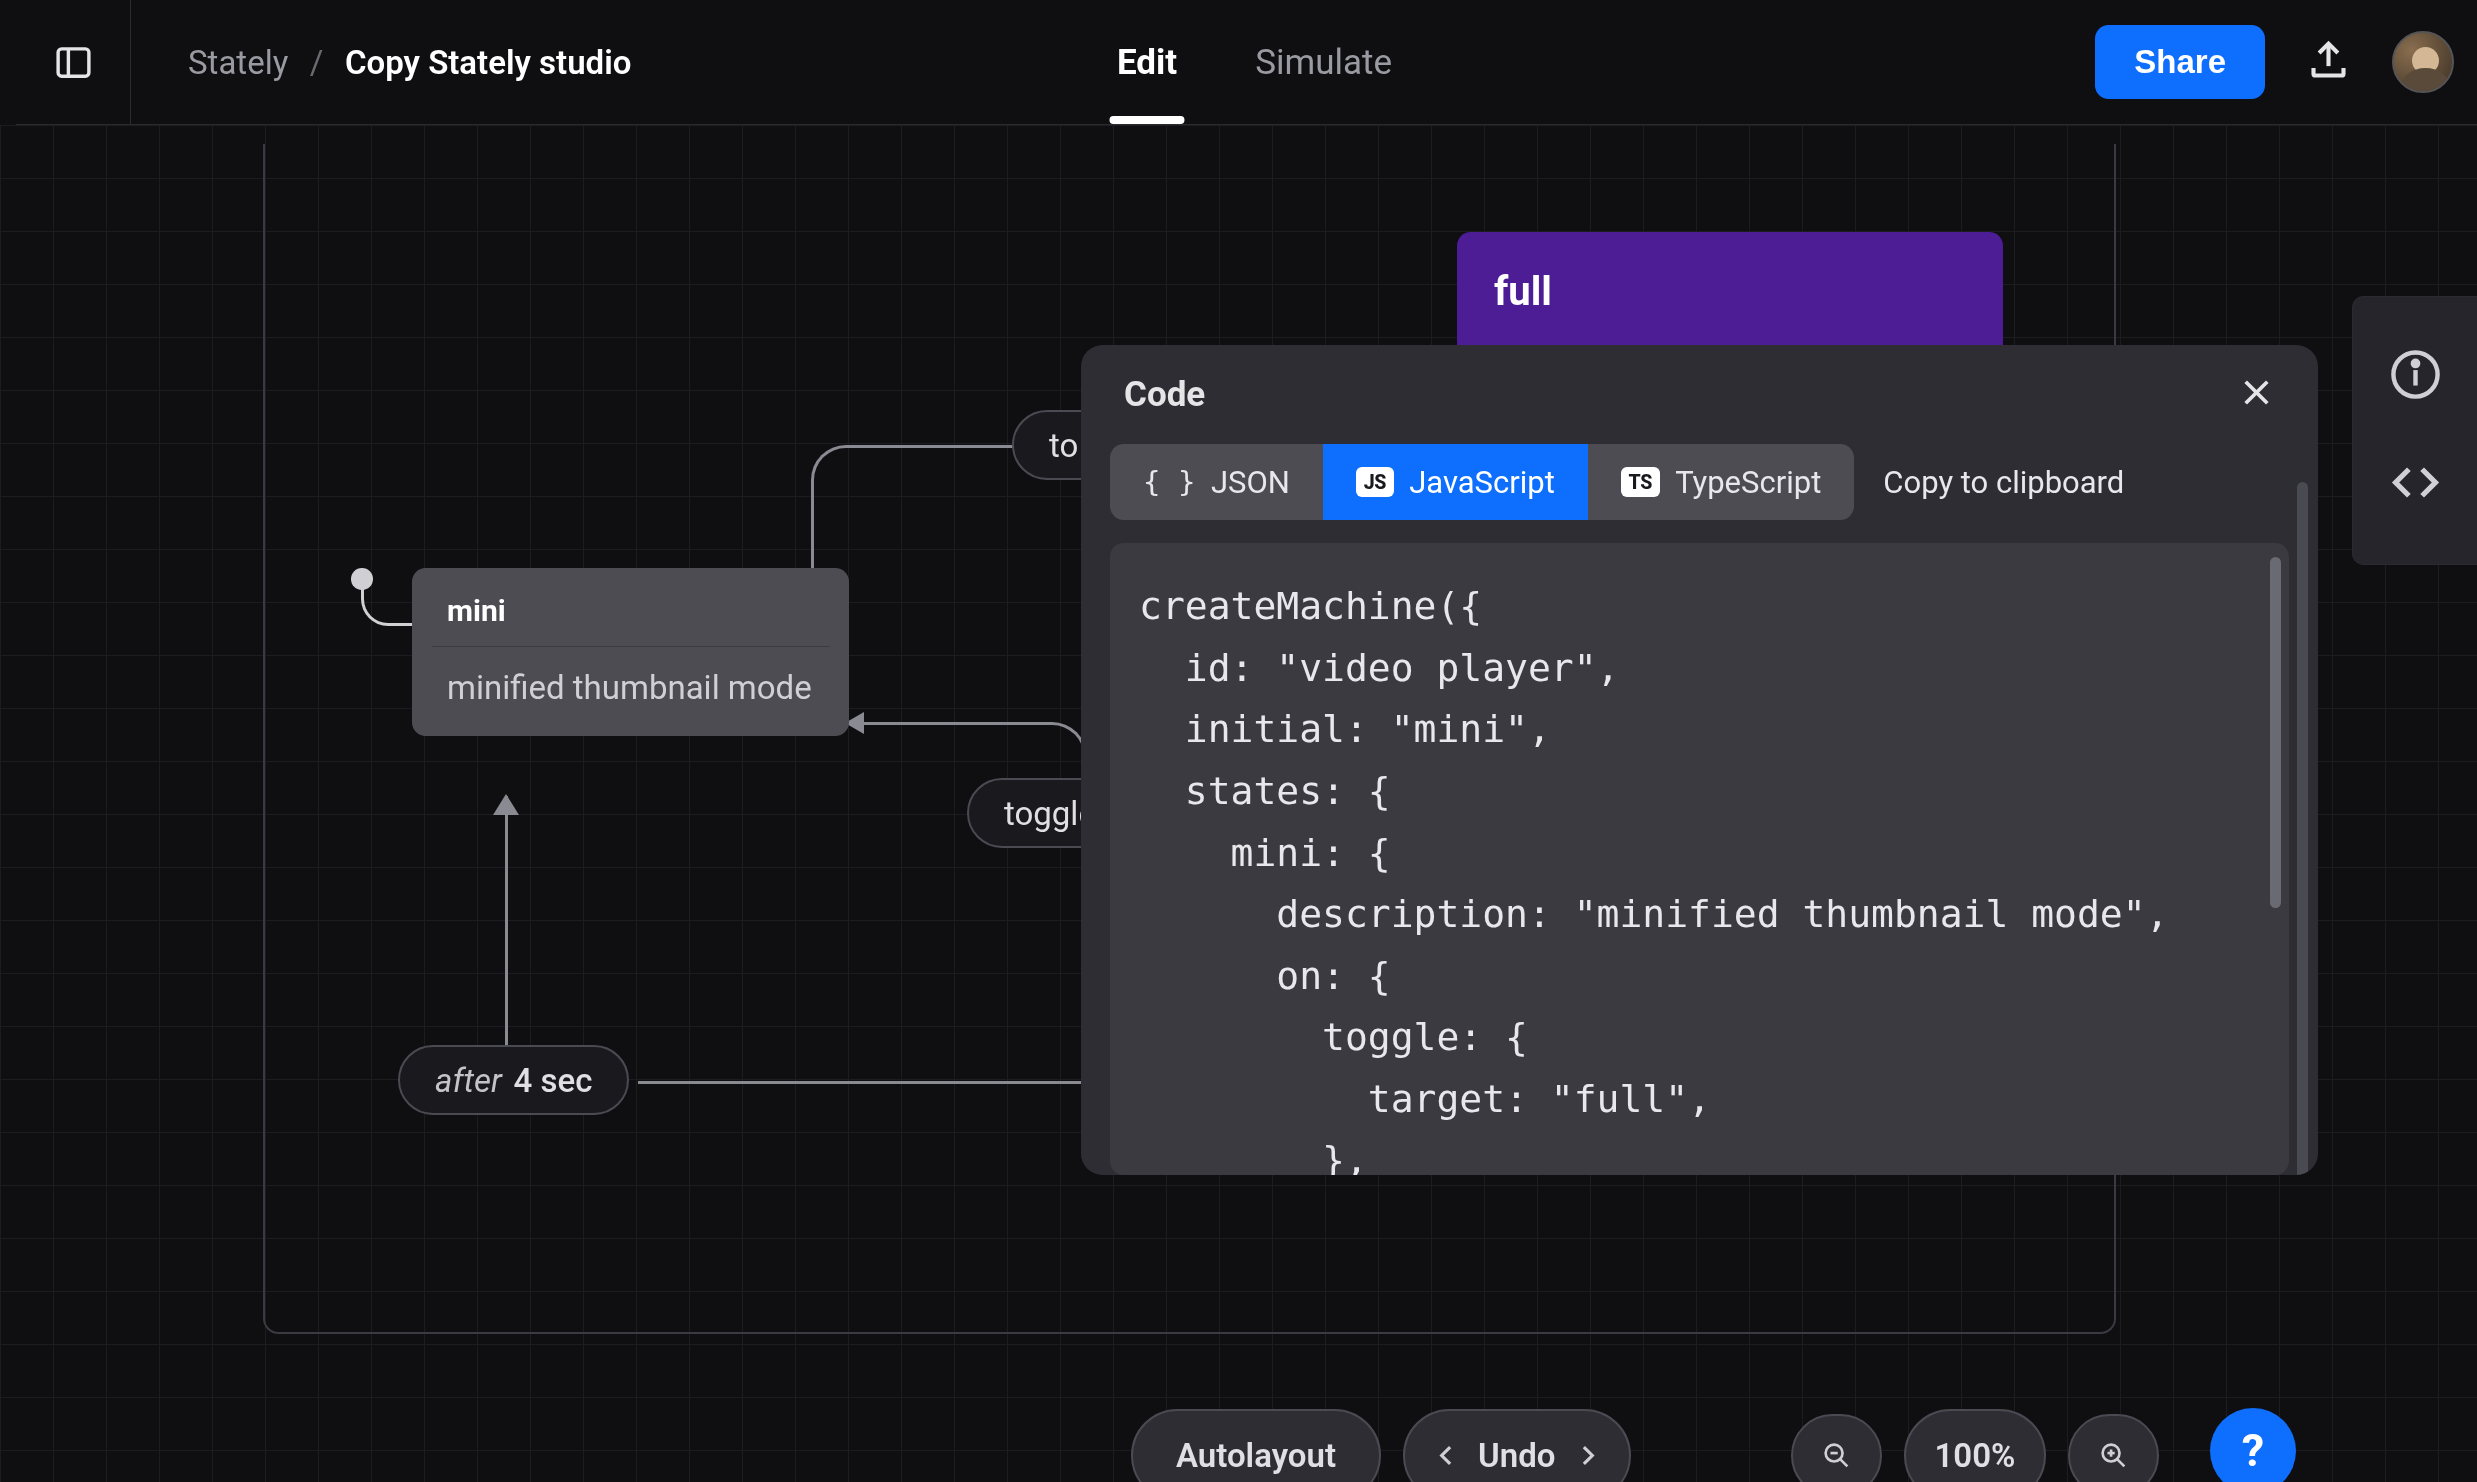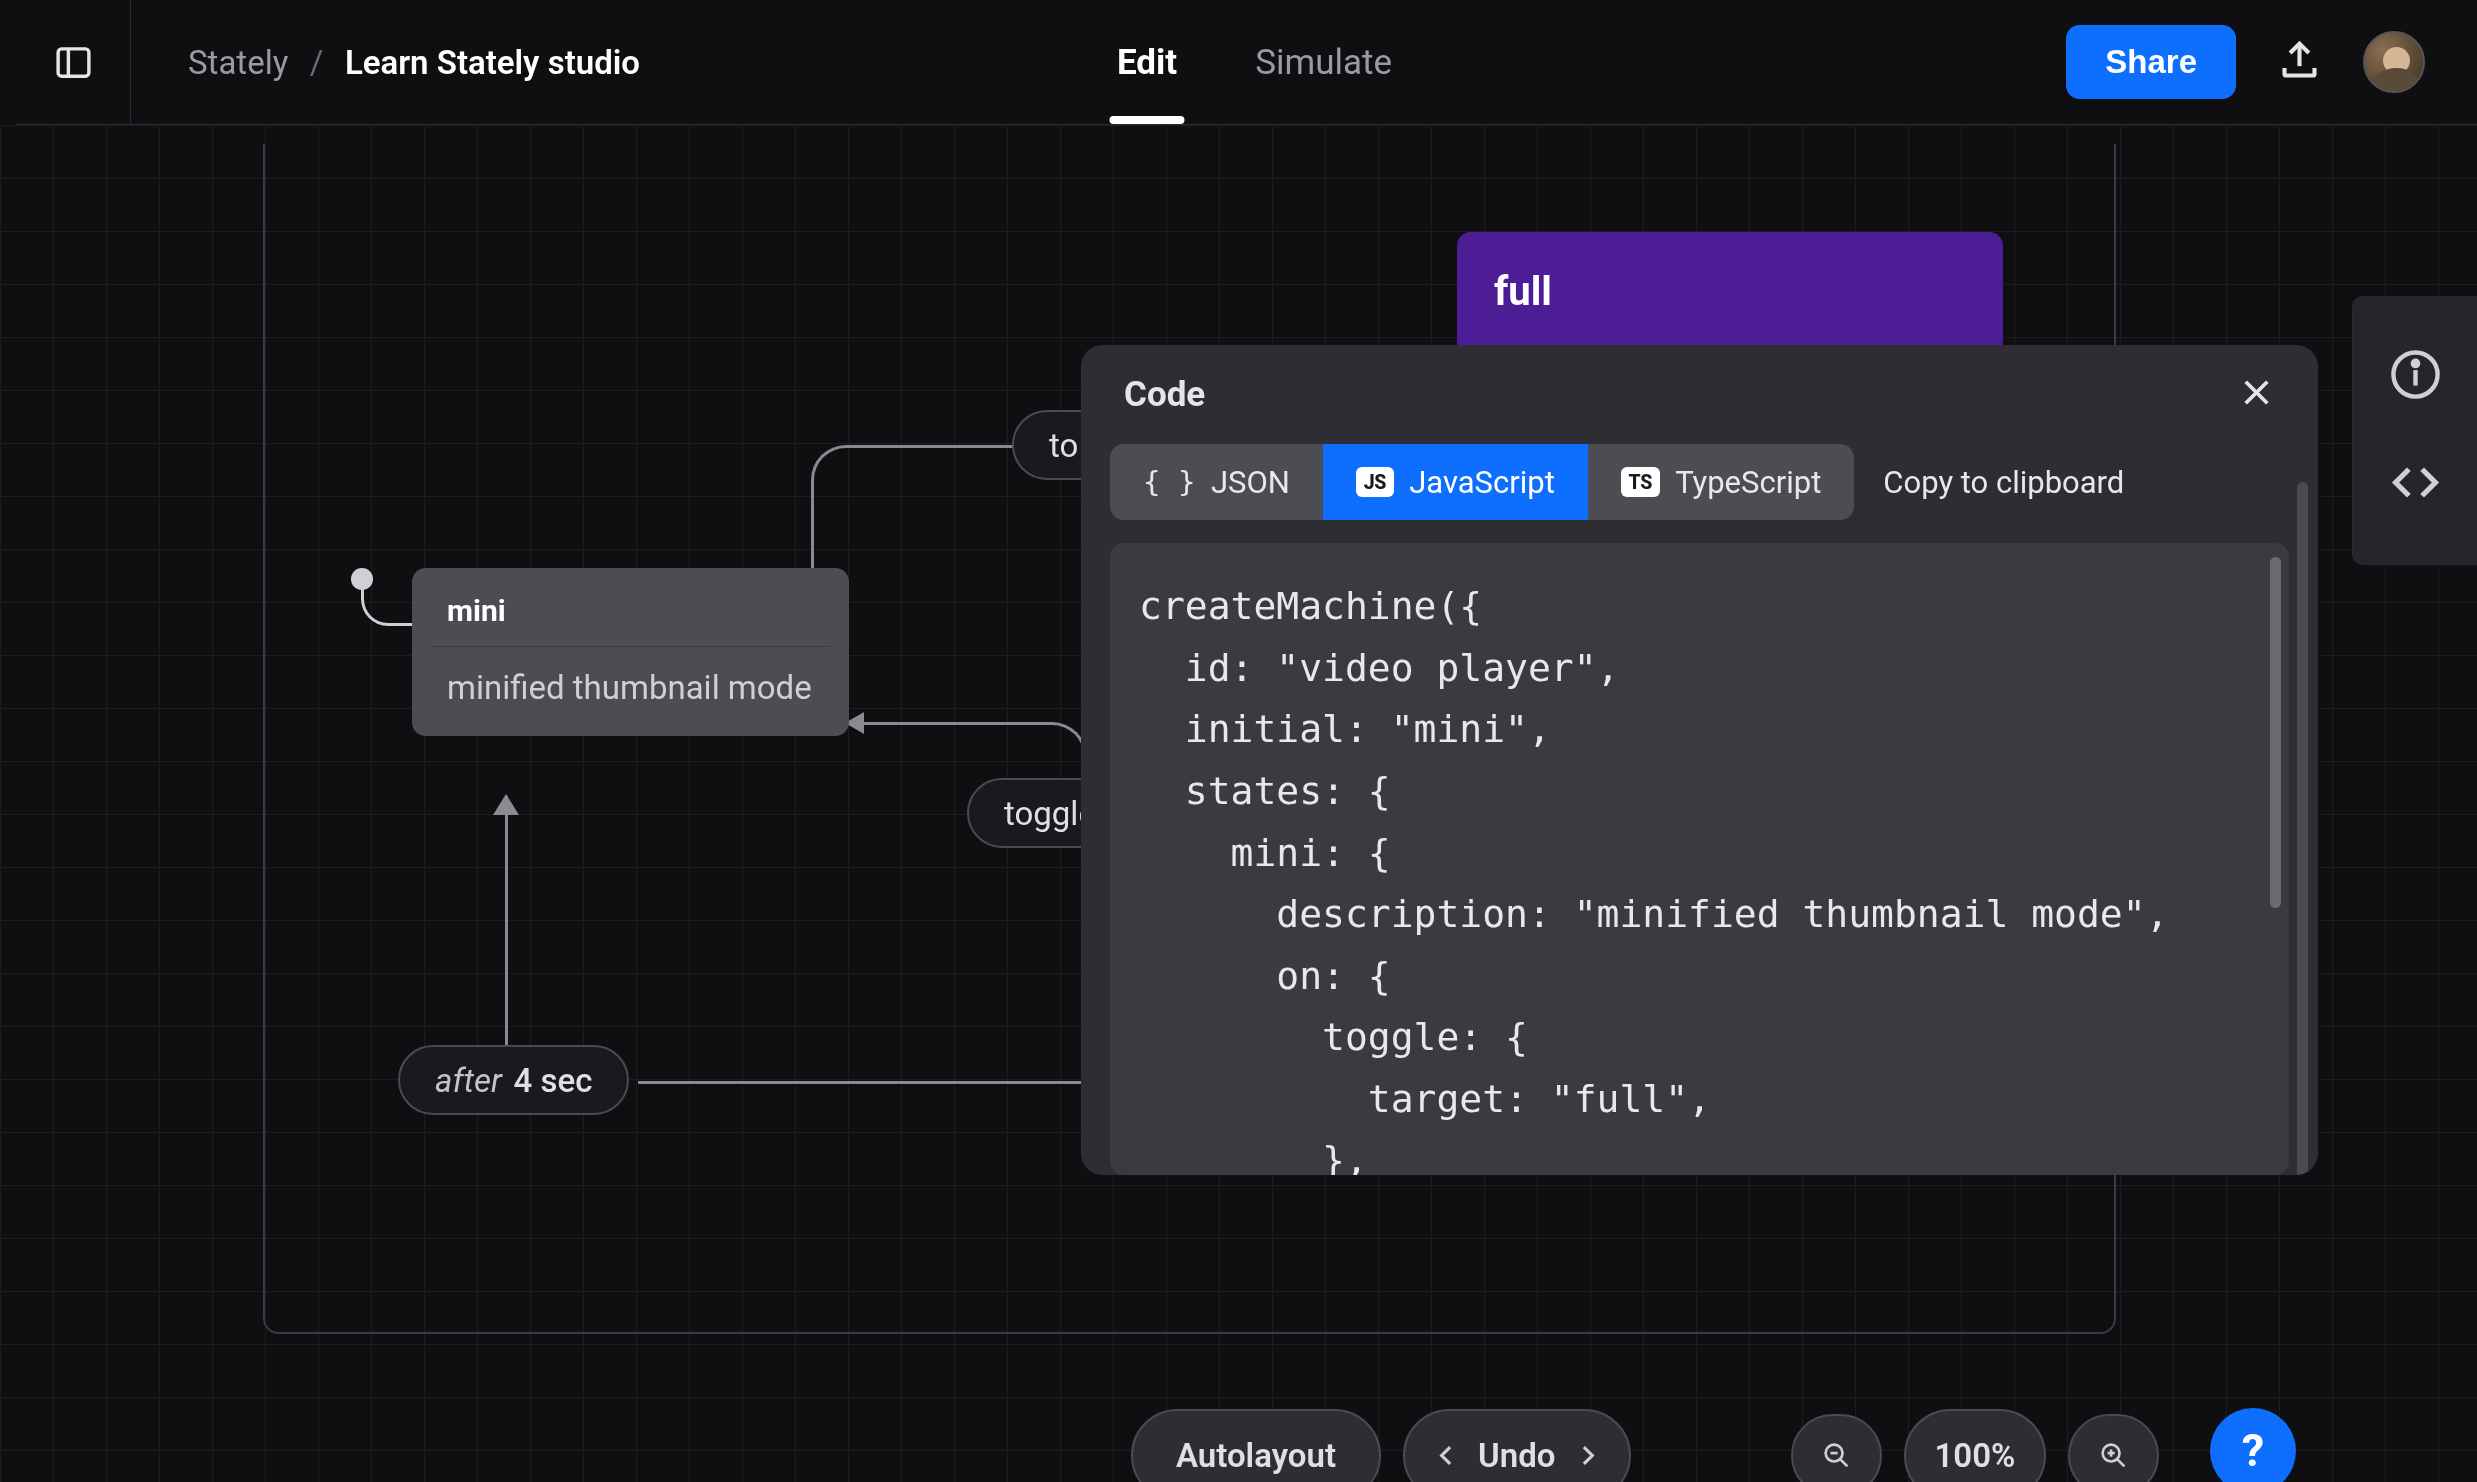--- a/index.html
+++ b/index.html
@@ -78,21 +78,21 @@
   left: -7.8px; right: -7.8px;
   height: 7.8px;
   background: #fff;
   border-radius: 3.9px;
 }
 .topbar-right {
   margin-left: auto;
   display: flex;
   align-items: center;
   gap: 41px;
-  padding-right: 52px;
+  padding-right: 23px;
 }
 .share-btn {
   background: #0e6fff;
   color: #fff;
   font-size: 33px;
   font-weight: 600;
   padding: 17.6px 39px;
   border-radius: 13.7px;
   border: none;
 }
@@ -455,21 +455,21 @@
 <div class="topbar">
   <div class="sidebar-toggle">
     <svg viewBox="0 0 24 24" fill="none" stroke="#e5e5e7" stroke-width="2">
       <rect x="3" y="4" width="18" height="16" rx="2"></rect>
           <line x1="9" y1="4" x2="9" y2="20"></line>
     </svg>
   </div>
   <div class="breadcrumb">
     <span class="org">Stately</span>
     <span class="sep">/</span>
-    <span class="proj">Learn Stately studio</span>
+    <span class="proj">Copy Stately studio</span>
   </div>
   <div class="mode-tabs">
     <div class="mode-tab active">Edit</div>
     <div class="mode-tab">Simulate</div>
   </div>
   <div class="topbar-right">
     <button class="share-btn">Share</button>
     <div class="export-btn">
       <svg viewBox="0 0 24 24" fill="none" stroke="#e5e5e7" stroke-width="2.2">
         <path d="M4 16v3a1 1 0 0 0 1 1h14a1 1 0 0 0 1-1v-3"></path>

